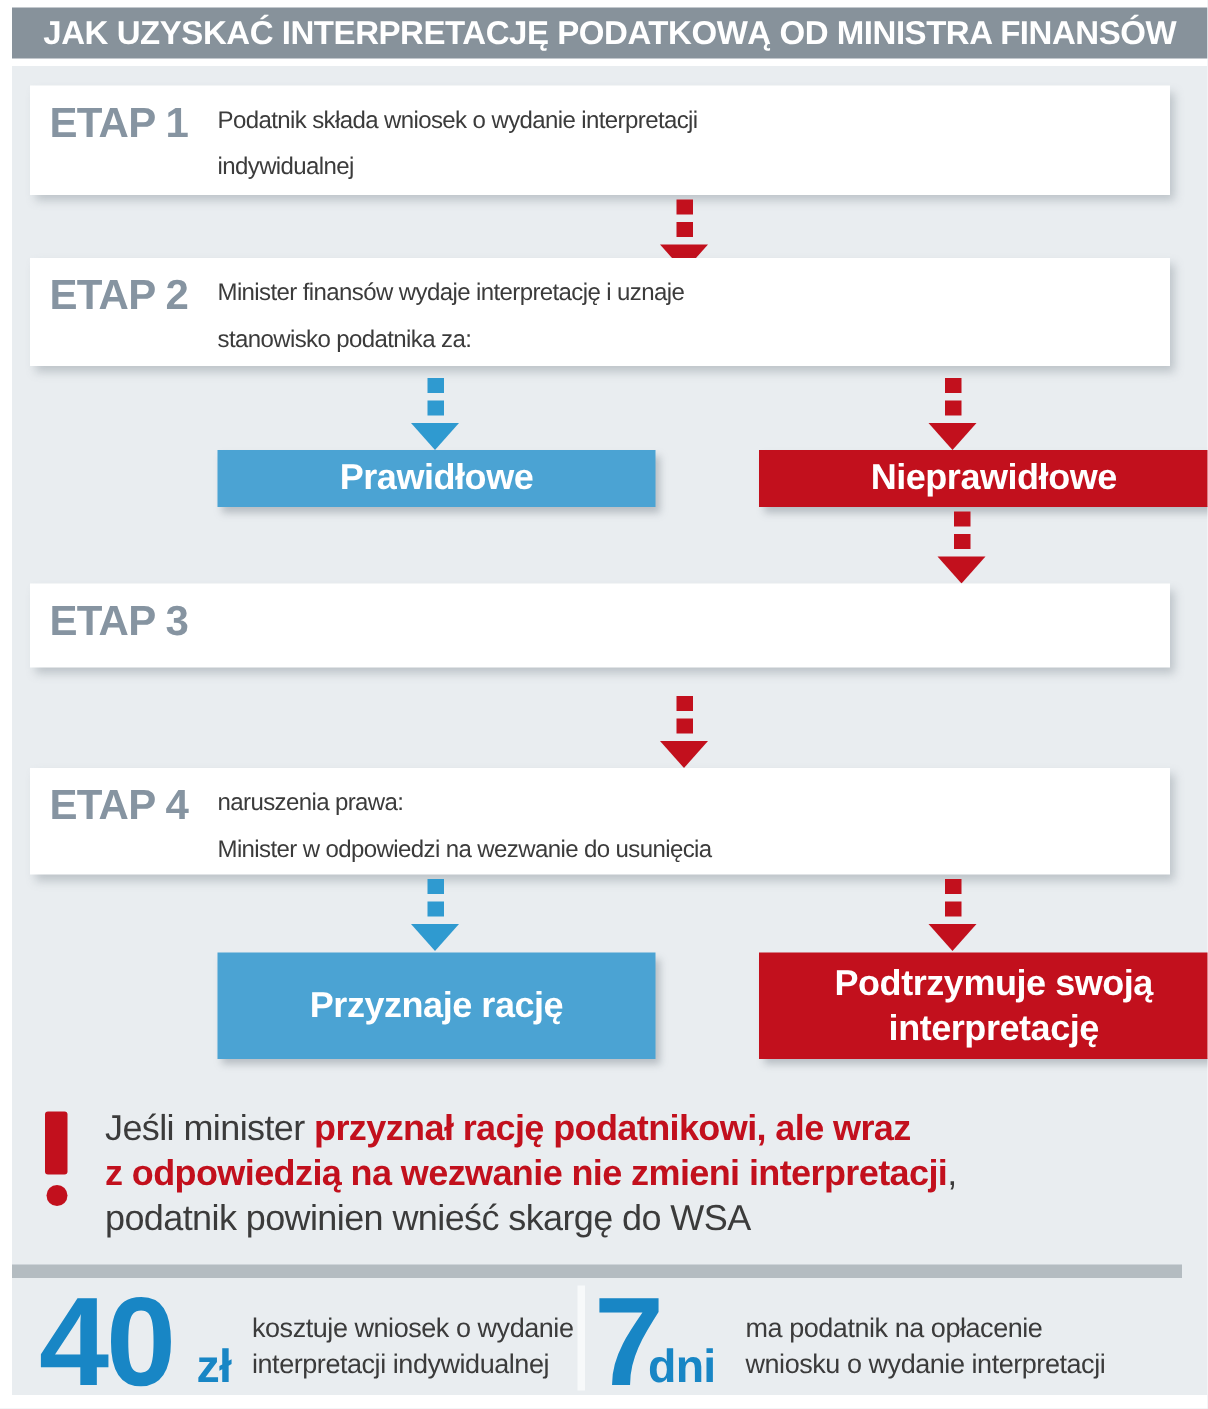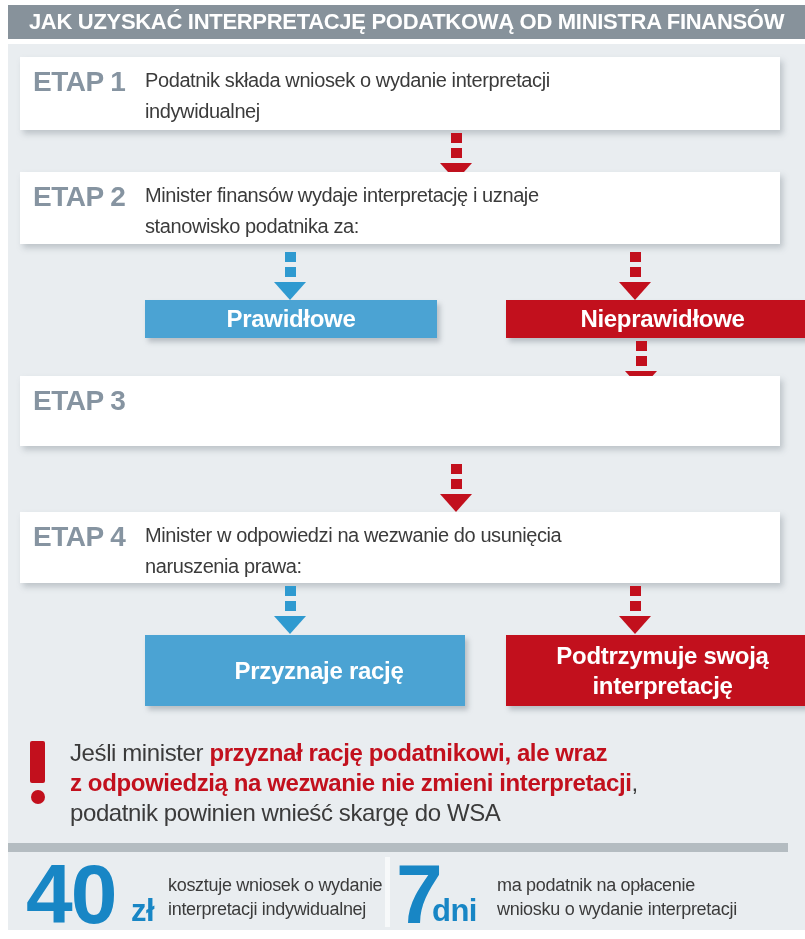--- a/index.html
+++ b/index.html
@@ -15,21 +15,21 @@
   }
   .step {
     position:absolute; left:20px; width:760px; background:#ffffff;
     box-shadow:3px 4px 6px rgba(110,120,130,0.35);
   }
   .step-label {
     position:absolute; left:13px; top:9px; font-size:28px; font-weight:bold;
     color:#8694a1; letter-spacing:-0.5px; white-space:nowrap;
   }
   .step-text {
-    position:absolute; left:125px; top:8px; font-size:20px; color:#3b3b3b;
+    position:absolute; left:125px; top:8px; font-size:16px; color:#3b3b3b;
     line-height:31px; letter-spacing:-0.4px;
   }
   .arrow { position:absolute; display:flex; flex-direction:column; align-items:center; width:32px; }
   .arrow .d { width:11px; height:10px; margin-bottom:5px; }
   .arrow .head { width:0; height:0; border-left:16px solid transparent; border-right:16px solid transparent; border-top:18px solid; }
   .arrow.red .d { background:#c2101d; }  .arrow.red .head { border-top-color:#c2101d; }
   .arrow.blue .d { background:#2f9ad0; } .arrow.blue .head { border-top-color:#2f9ad0; }
   .outcome {
     position:absolute; color:#ffffff; font-weight:bold; font-size:24px; line-height:30px;
     display:flex; flex-direction:column; justify-content:center;
@@ -95,50 +95,50 @@
 <div class="outcome red" style="left:487px;top:300px;width:313px;height:38px;">
   <div>Nieprawidłowe</div>
 </div>
 
 <div class="arrow red" style="left:625px;top:341px;">
   <span class="d"></span>
   <span class="d"></span>
   <span class="head"></span>
 </div>
 
-<div class="step" style="top:376px;height:70px;">
+<div class="step" style="top:389px;height:56px;">
   <div class="step-label">ETAP 3</div>
 </div>
 
 <div class="arrow red" style="left:440px;top:464px;">
   <span class="d"></span>
   <span class="d"></span>
   <span class="head"></span>
 </div>
 
 <div class="step" style="top:512px;height:71px;">
   <div class="step-label">ETAP 4</div>
   <div class="step-text">
+    <div>naruszenia prawa:</div>
     <div>Minister w odpowiedzi na wezwanie do usunięcia</div>
-    <div>naruszenia prawa:</div>
   </div>
 </div>
 
 <div class="arrow blue" style="left:274px;top:586px;">
   <span class="d"></span>
   <span class="d"></span>
   <span class="head"></span>
 </div>
 <div class="arrow red" style="left:619px;top:586px;">
   <span class="d"></span>
   <span class="d"></span>
   <span class="head"></span>
 </div>
 
-<div class="outcome blue" style="left:145px;top:635px;width:292px;height:71px;padding-left:28px;">
+<div class="outcome blue" style="left:145px;top:635px;width:292px;height:71px;">
   <div>Przyznaje rację</div>
 </div>
 <div class="outcome red" style="left:487px;top:635px;width:313px;height:71px;">
   <div>Podtrzymuje swoją</div>
   <div>interpretację</div>
 </div>
 
 <div class="warn-icon">
   <div class="bar"></div>
   <div class="dot"></div>

